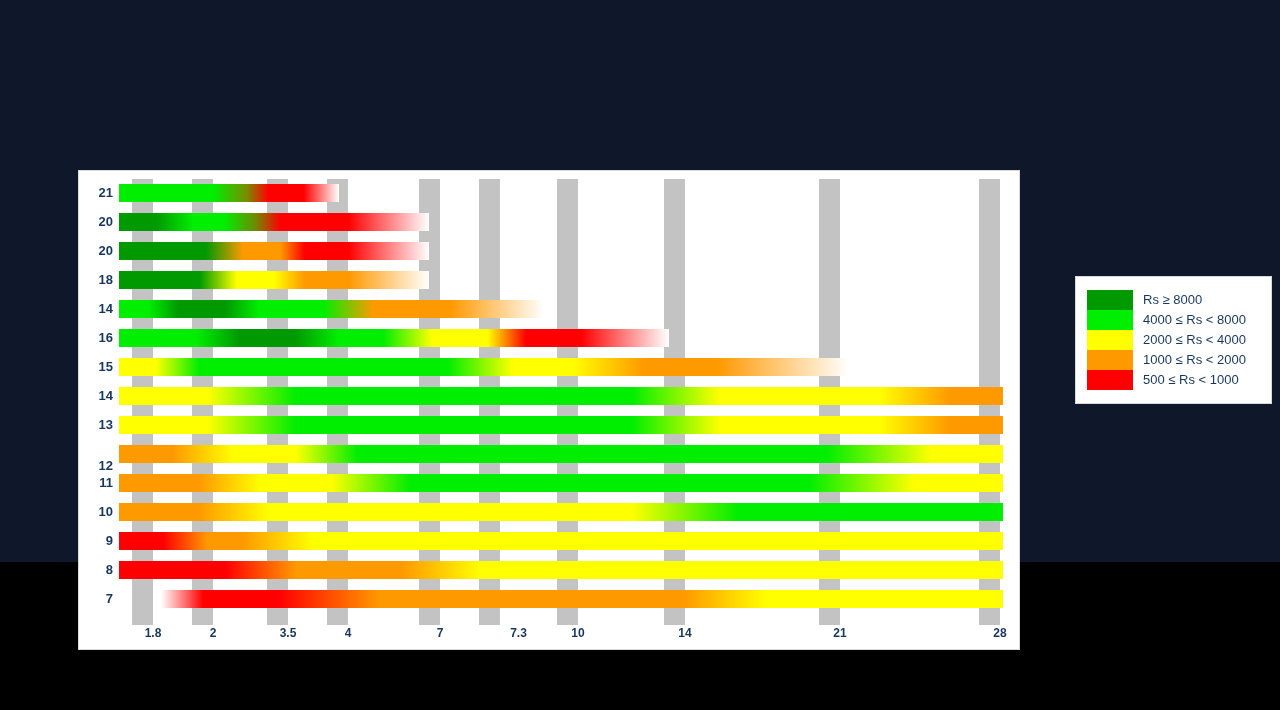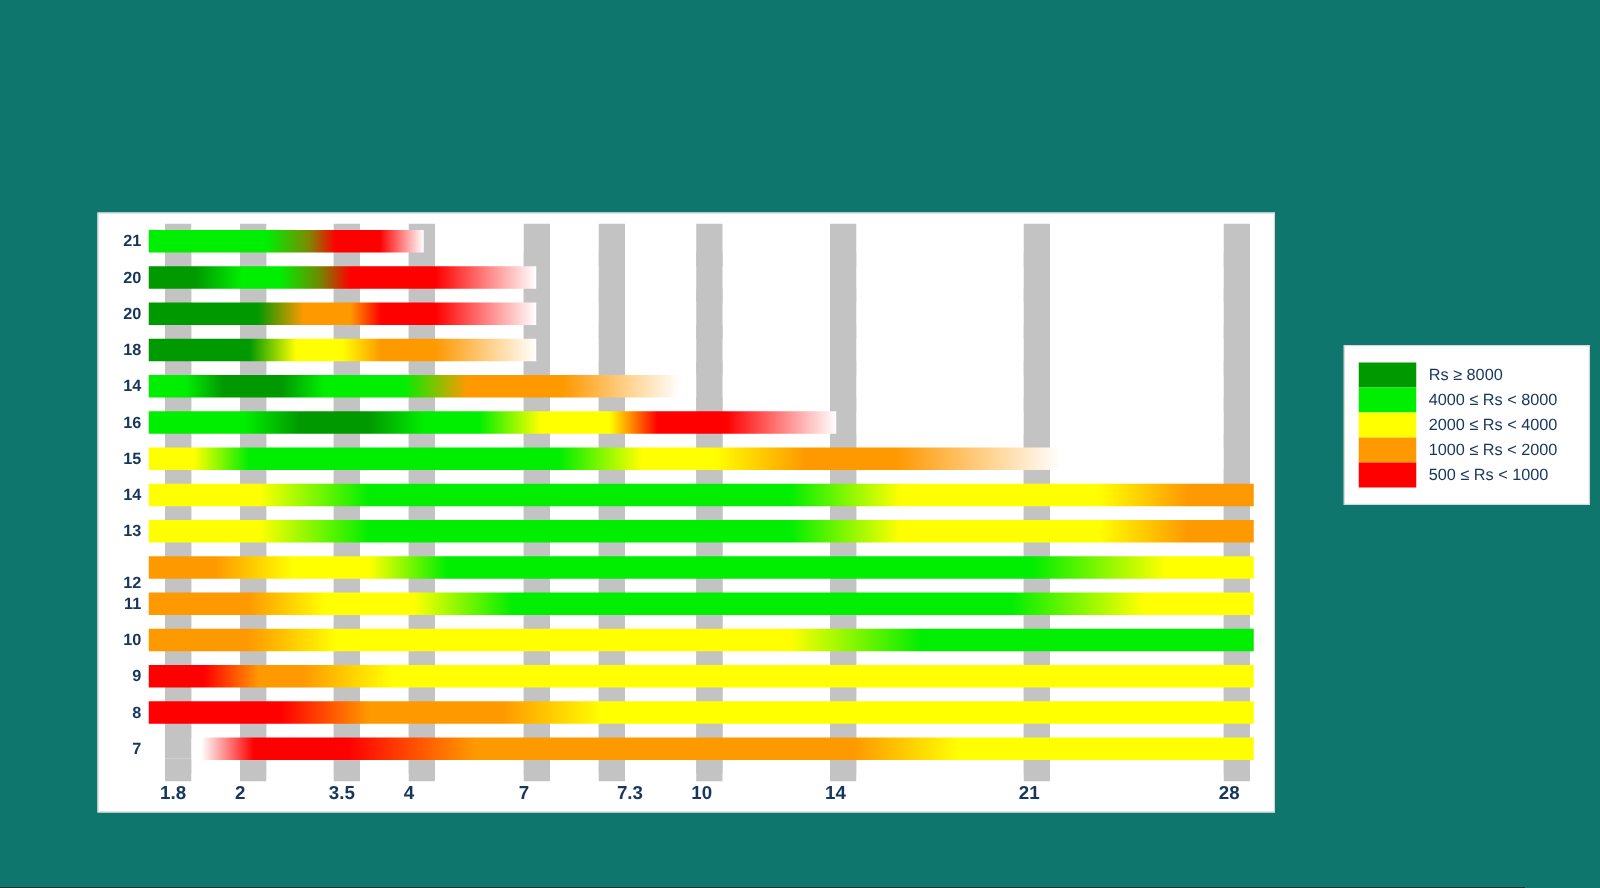--- a/index.html
+++ b/index.html
@@ -8,22 +8,22 @@
     background: #000000;
     width: 1280px;
     height: 710px;
     overflow: hidden;
     font-family: "Liberation Sans", sans-serif;
   }
 
   #root {
     position: relative;
     width: 1280px;
-    height: 710px;
-    background: #0f766e;
+    height: 562px;
+    background: #0f172a;
   }
 
   
   #chart-panel {
     position: absolute;
     left: 78px;
     top: 170px;
     width: 942px;
     height: 480px;
     background: #ffffff;
@@ -90,21 +90,22 @@
     top: 0;
     width: 21px;
     height: 18px;
     background: #c3c3c3;
   }
   .xtick-label {
     position: absolute;
     top: 19px;
     width: 50px;
     margin-left: -14.5px;
-    font-size: 15px;
+    text-align: center;
+    font-size: 12px;
     font-weight: bold;
     color: #17365d;
   }
 
   
   #legend-panel {
     position: absolute;
     left: 1075px;
     top: 276px;
     width: 197px;

